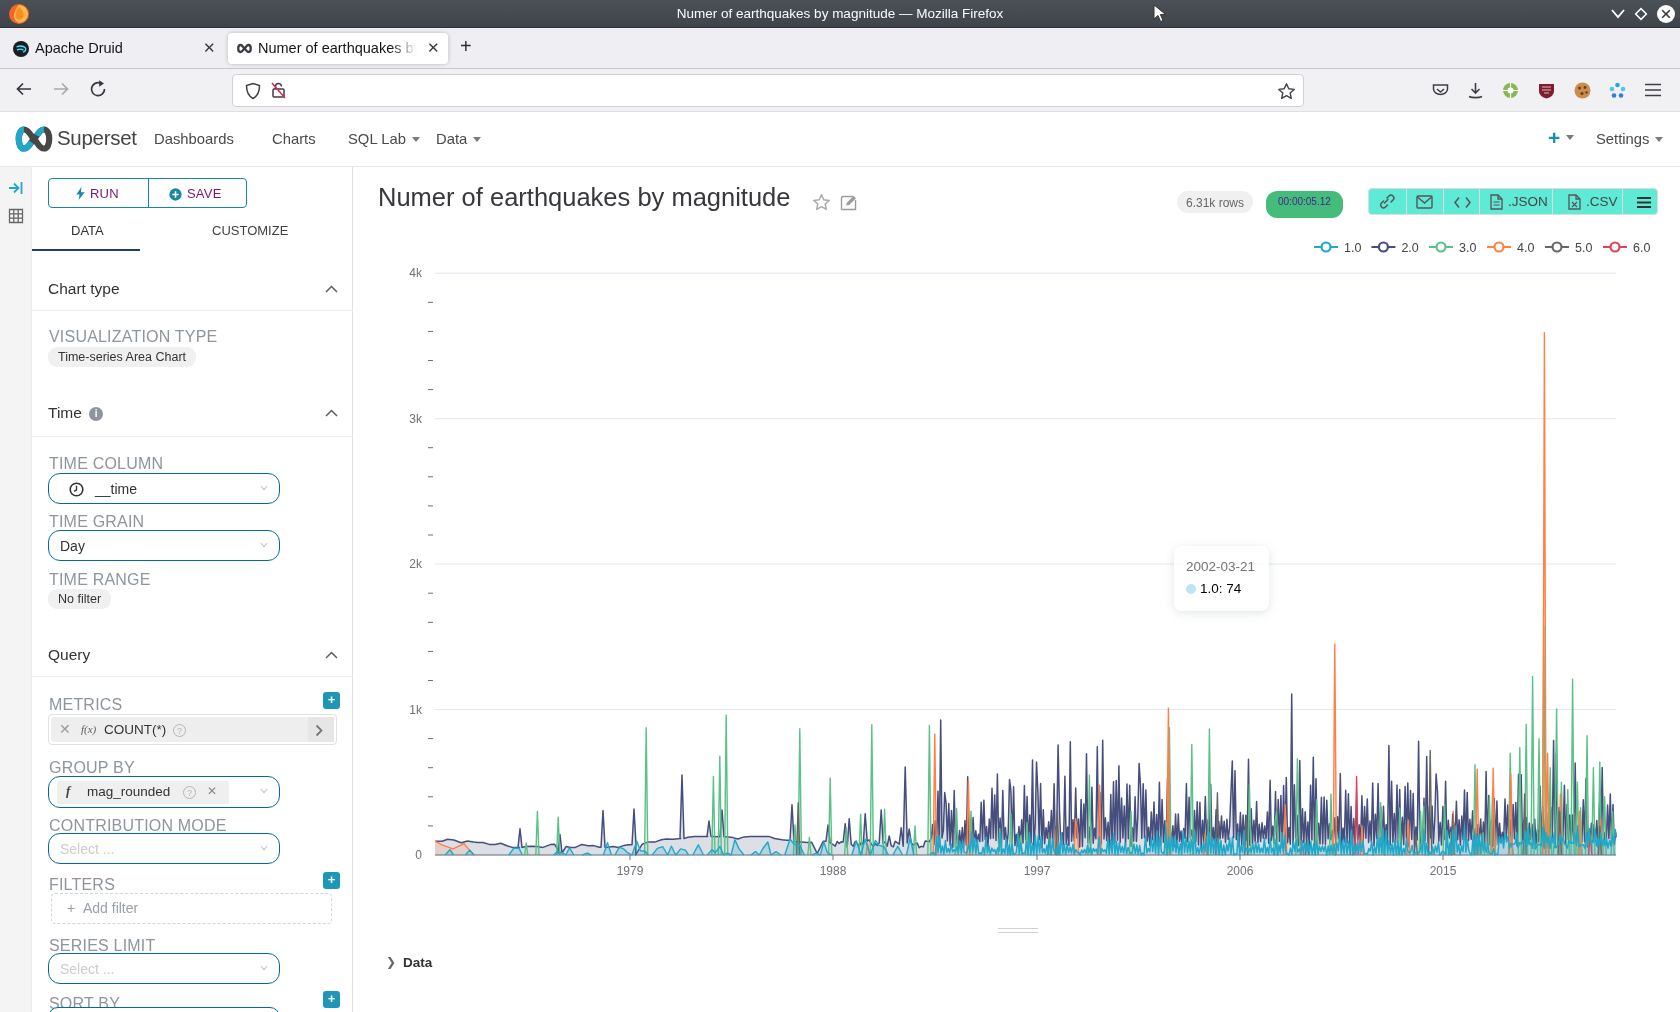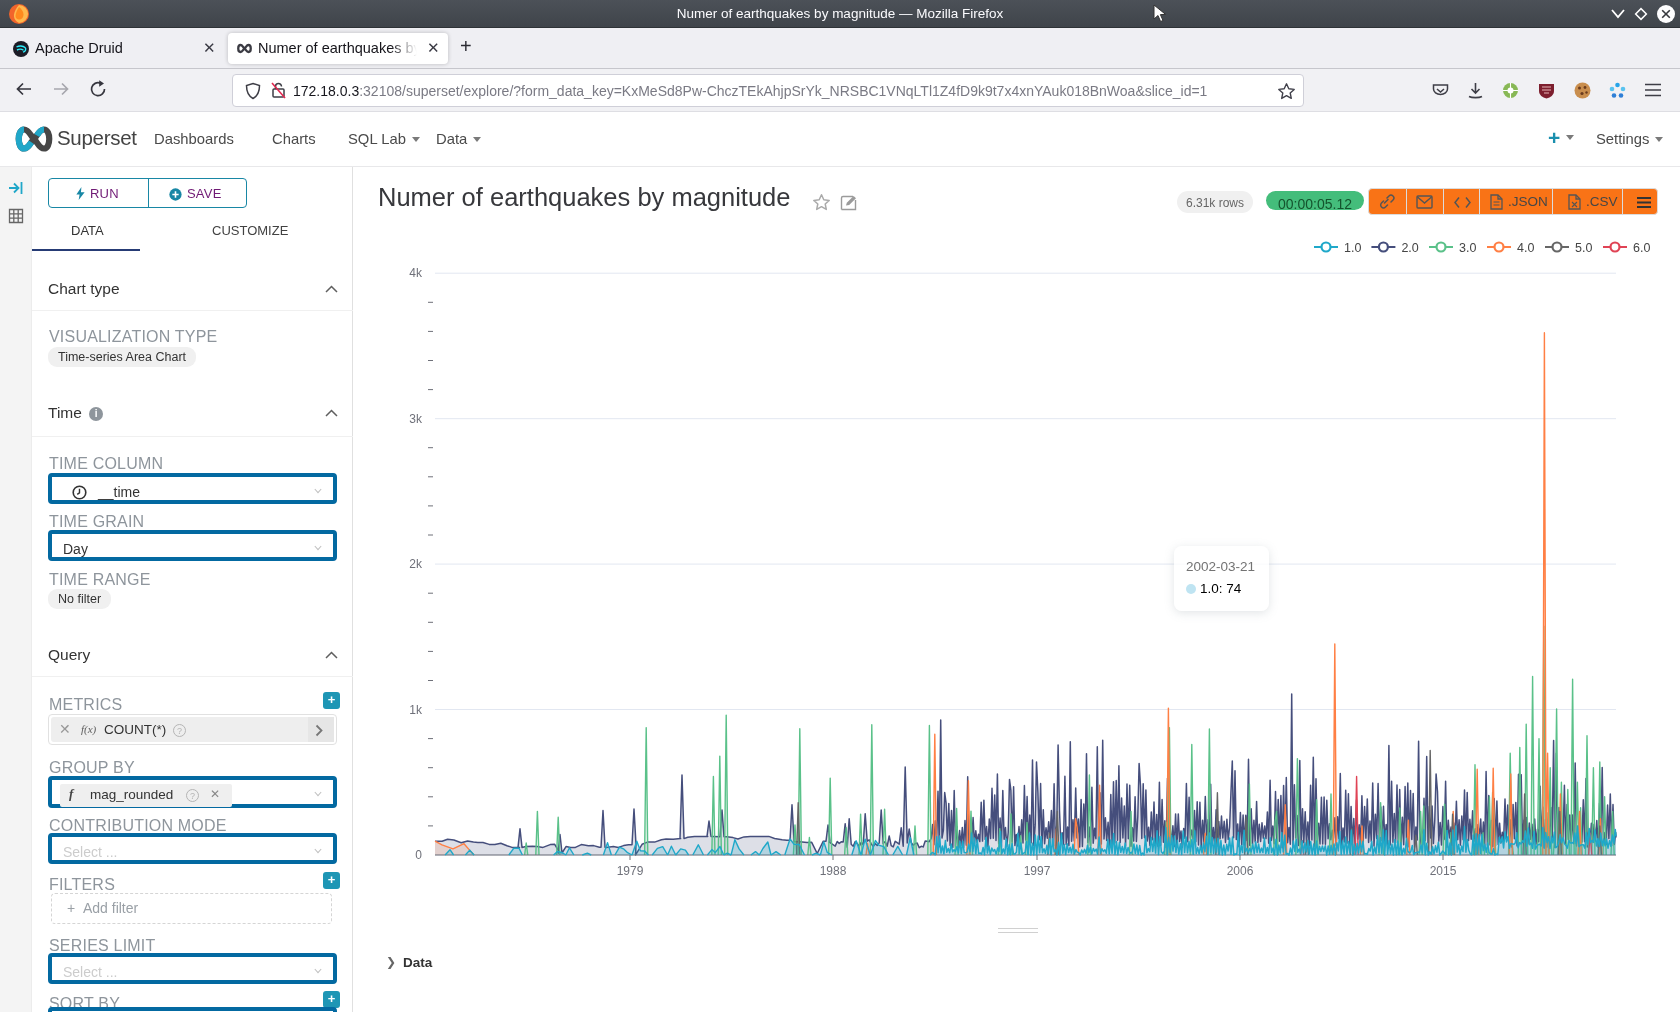--- a/index.html
+++ b/index.html
@@ -30,32 +30,32 @@
 #cpanel{position:absolute;left:32px;top:167px;width:321px;height:845px;background:#fff;border-right:1px solid #e0e0e0}
 .btngroup{position:absolute;left:16px;top:11px;width:199px;height:30px;border:1px solid #1887a5;border-radius:4px}
 .btngroup .bdiv{position:absolute;left:99px;top:0;width:1px;height:28px;background:#1887a5}
 .btn-run,.btn-save{position:absolute;top:7px;font-size:13px;font-weight:400;color:#701a75;letter-spacing:.2px}
 .ptab{position:absolute;top:56px;font-size:13px;color:#333;font-weight:500}
 .ptabline{position:absolute;left:0;top:82px;width:108px;height:2px;background:#263b75}
 .sechead{position:absolute;left:16px;font-size:15.5px;font-weight:500;color:#333}
 .secdiv{position:absolute;left:0;width:321px;height:1px;background:#f0f0f0}
 .lbl{position:absolute;left:17px;font-size:16px;color:#8e959c;letter-spacing:.2px}
 .pill{position:absolute;background:#f0f0f0;border-radius:9px;font-size:12.5px;color:#333;padding:3px 10px}
-.selbox{position:absolute;left:16px;width:289px;height:31px;border:4px solid #0369a1;border-radius:4px;background:#fff}
+.selbox{position:absolute;left:16px;width:232px;height:31px;border:1px solid #0369a1;border-radius:12px;background:#fff}
 .selbox .ph{position:absolute;left:11px;top:7px;font-size:14px;color:#ccc}
 .selbox .val{position:absolute;left:11px;top:7px;font-size:14px;color:#333}
 .selchev{position:absolute;right:11px;top:10px;width:8px;height:8px}
 .plusbtn{position:absolute;width:17px;height:17px;background:#1e96b5;border-radius:3px;color:#fff;font-size:13px;font-weight:700;text-align:center;line-height:16px}
 
 #main{position:absolute;left:354px;top:167px;width:1326px;height:845px;background:#fff}
 #charttitle{position:absolute;left:24px;top:16px;font-size:25.5px;font-weight:500;color:#37383c}
 .hicon{position:absolute;top:27px;color:#9b9b9b}
 .rowspill{position:absolute;left:823px;top:24px;height:22px;background:#f0f0f0;border-radius:11px;font-size:12px;color:#666;padding:4.5px 9px}
-.timerpill{position:absolute;left:912px;top:24px;height:19px;background:#44bd7b;border-radius:11px;font-size:14px;color:#14532d;padding:4.5px 12px}
-#btngrp2{position:absolute;left:1014px;top:21px;width:290px;height:27px;border:1px solid #dcdcdc;border-radius:4px;background:#f97316}
+.timerpill{position:absolute;left:912px;top:24px;height:27px;background:#44bd7b;border-radius:11px;font-size:10px;color:#4c1d95;padding:4.5px 12px}
+#btngrp2{position:absolute;left:1014px;top:21px;width:290px;height:27px;border:1px solid #dcdcdc;border-radius:4px;background:#5eead4}
 #btngrp2 .d{position:absolute;top:0;width:1px;height:25px;background:#dcdcdc}
 #btngrp2 .t{position:absolute;top:5px;font-size:13.5px;color:#464646}
 
 #ctooltip{position:absolute;left:820px;top:379px;width:95px;height:65px;background:rgba(255,255,255,.78);border-radius:8px;box-shadow:0 2px 10px rgba(140,150,160,.25);}
 #ctooltip .l1{position:absolute;left:12px;top:13px;font-size:13.5px;color:#737373}
 #ctooltip .l2{position:absolute;left:12px;top:35px;font-size:13.5px;color:#000000}
 #ctooltip .dot{display:inline-block;width:10px;height:10px;border-radius:5px;background:#bfe4f2;margin-right:4px;vertical-align:-1px}
 
 #handle{position:absolute;left:644px;top:761px;width:40px;height:5px;border-top:1px solid #d0d0d0;border-bottom:1px solid #d0d0d0}
 #datarow{position:absolute;left:49px;top:788px;font-size:13.5px;font-weight:700;color:#333}
@@ -118,21 +118,20 @@
     </svg>
   <div id="urlfield">
     <svg class="abs" style="left:11px;top:7px" width="18" height="18" viewBox="0 0 18 18">
         <path d="M9 1.5 L15.5 3.5 C15.5 9 14.5 13.5 9 16.5 C3.5 13.5 2.5 9 2.5 3.5 Z" fill="none" stroke="#3e3e46" stroke-width="1.5"></path>
       </svg>
     <svg class="abs" style="left:36px;top:6px" width="19" height="19" viewBox="0 0 19 19">
         <rect x="4" y="8" width="11" height="8" rx="1" fill="none" stroke="#3e3e46" stroke-width="1.5"></rect>
         <path d="M6.5 8 V5.5 A3 3 0 0 1 12.5 5.5" fill="none" stroke="#3e3e46" stroke-width="1.5"></path>
         <path d="M3 2 L16 17" stroke="#e22850" stroke-width="1.6"></path>
       </svg>
-    <div class="u1">172.18.0.3<span>:32108/superset/explore/?form_data_key=KxMeSd8Pw-ChczTEkAhjpSrYk_NRSBC1VNqLTl1Z4fD9k9t7x4xnYAuk018BnWoa&amp;slice_id=1</span></div>
     <svg class="abs" style="left:1044px;top:7px" width="19" height="19" viewBox="0 0 19 19">
         <path d="M9.5 1.8 L11.8 6.8 L17.2 7.4 L13.2 11 L14.3 16.4 L9.5 13.7 L4.7 16.4 L5.8 11 L1.8 7.4 L7.2 6.8 Z" fill="none" stroke="#41414b" stroke-width="1.4" stroke-linejoin="round"></path>
       </svg>
   </div>
 
   <svg class="navic" style="left:1431px;top:12px" width="19" height="19" viewBox="0 0 19 19">
       <path d="M2.5 4 H16.5 V8 A7 5.5 0 0 1 2.5 8 Z M2.5 4" fill="none" stroke="#3e3e46" stroke-width="1.5"></path>
       <path d="M6 8 L9.5 11 L13 8" stroke="#3e3e46" stroke-width="1.5" fill="none"></path>
     </svg>
   <svg class="navic" style="left:1466px;top:12px" width="19" height="19" viewBox="0 0 19 19">

